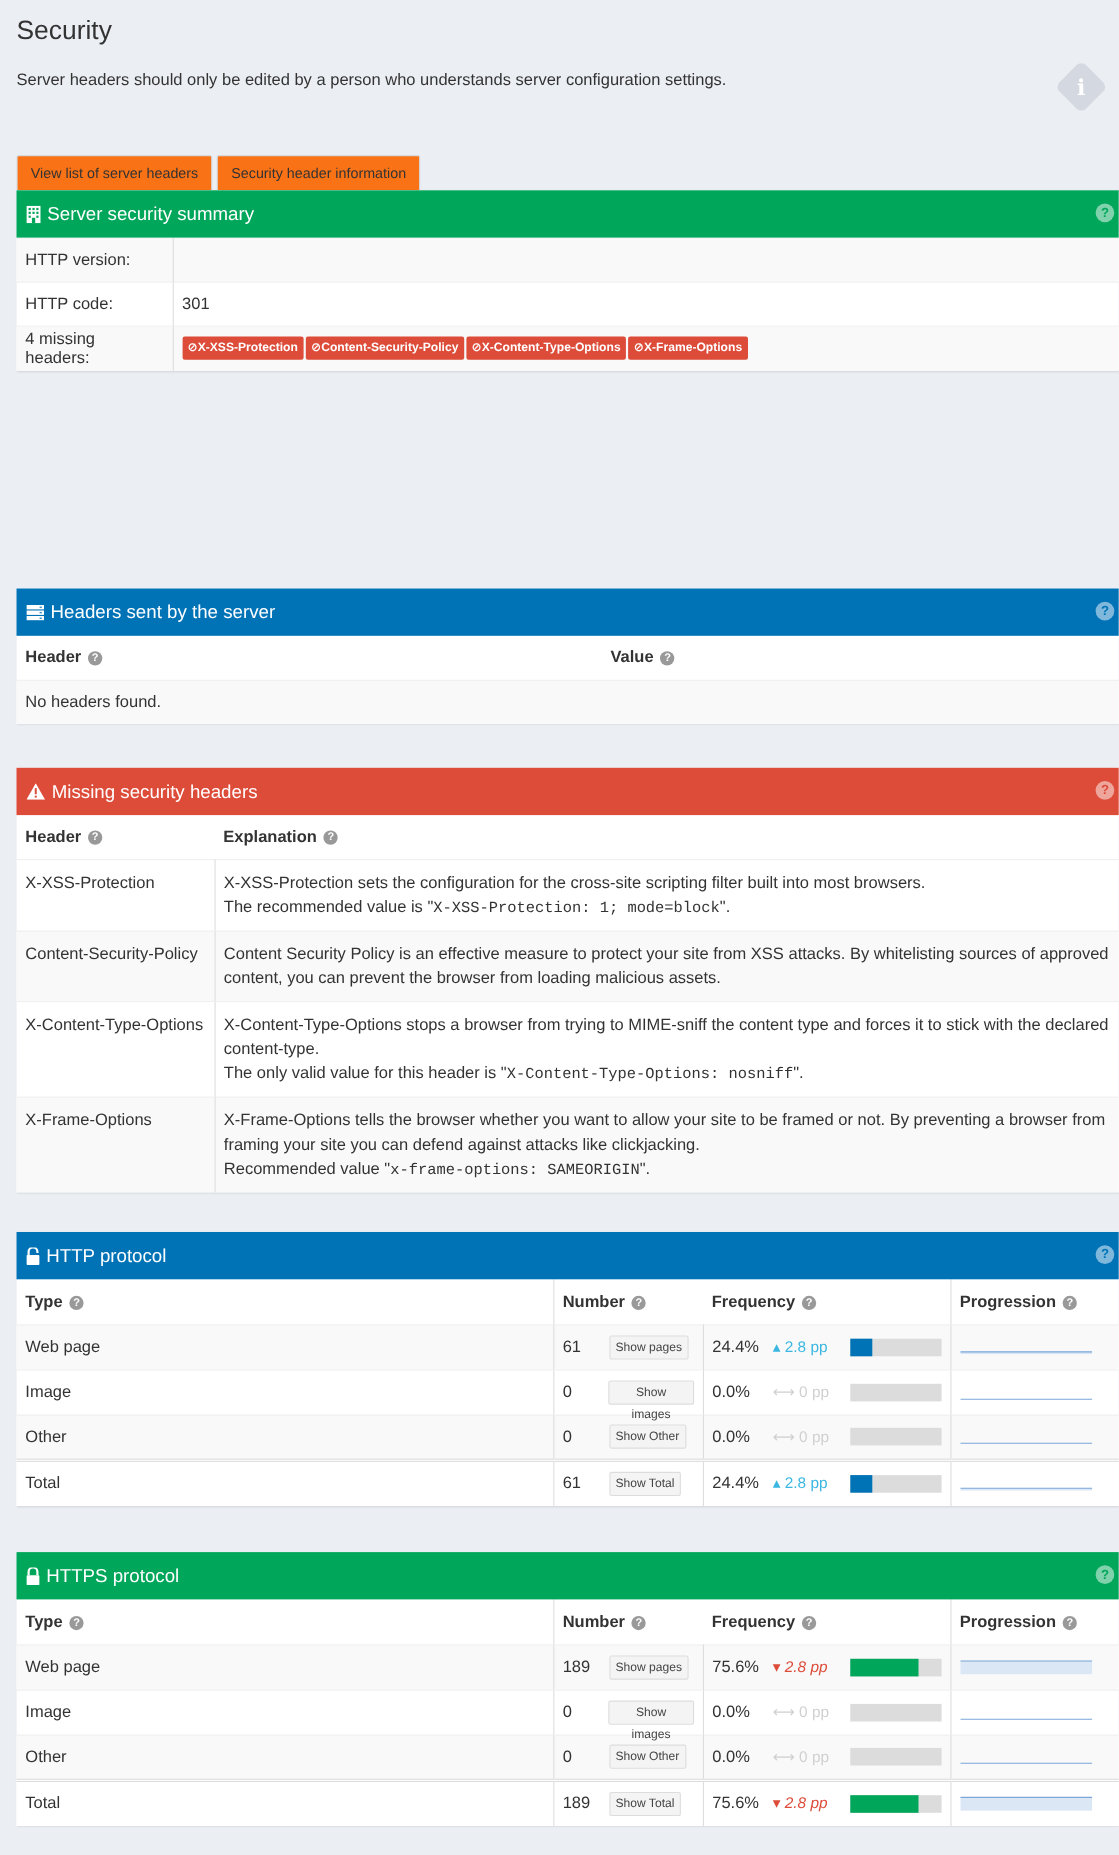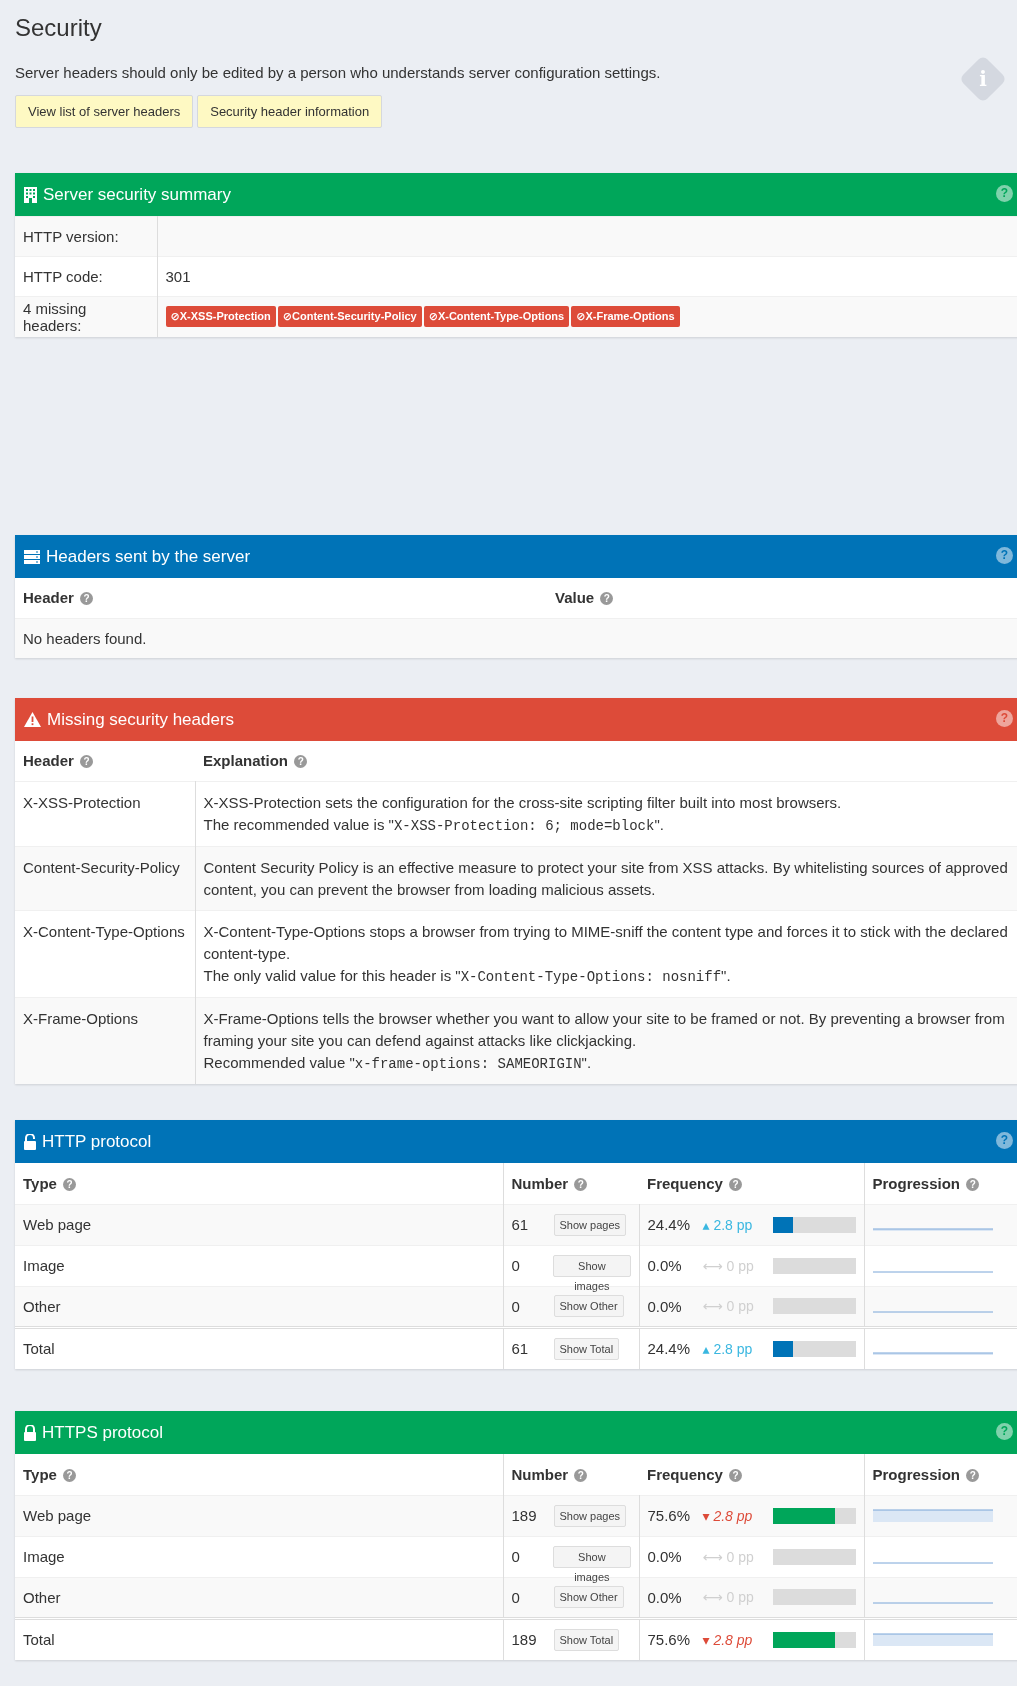--- a/index.html
+++ b/index.html
@@ -1,21 +1,21 @@
 <!DOCTYPE html>
 <html><head>
 <meta charset="utf-8">
 <style>
   * { box-sizing: border-box; margin: 0; padding: 0; }
   html, body { width: 1017px; height: 1686px; background: #ebeef3; }
   body { font-family: "Liberation Sans", "DejaVu Sans", sans-serif; color: #333; font-size: 15px; position: relative; overflow: hidden; }
   .page-title { position: absolute; left: 15px; top: 14px; font-size: 24px; font-weight: normal; color: #333; }
   .page-desc { position: absolute; left: 15px; top: 64px; font-size: 15px; color: #333; }
   .top-buttons { position: absolute; left: 15px; top: 95px; display: flex; gap: 4px; }
-  .btn { background: #fef9c3; border: 1px solid #d5d8dd; border-radius: 2px; font-size: 13px; color: #333; padding: 0 12px; height: 33px; line-height: 31px; cursor: pointer; font-family: inherit; }
+  .btn { background: #f97316; border: 1px solid #d5d8dd; border-radius: 2px; font-size: 13px; color: #333; padding: 0 12px; height: 33px; line-height: 31px; cursor: pointer; font-family: inherit; margin-top: 46px; }
   .info-diamond { position: absolute; left: 966px; top: 62px; width: 34px; height: 34px; background: #d4d8e0; transform: rotate(45deg); border-radius: 6px; }
   .info-diamond span { position: absolute; left: 0; top: 0; width: 34px; height: 34px; transform: rotate(-45deg); color: #fff; font-weight: bold; font-size: 20px; text-align: center; line-height: 34px; font-family: "DejaVu Serif", serif; }
 
   .panel { position: absolute; left: 15px; width: 1012px; background: #fff; box-shadow: 0 1px 2px rgba(0,0,0,0.12); }
   .panel-head { height: 43px; color: #fff; font-size: 17px; display: flex; align-items: center; padding: 0 9px; position: relative; }
   .panel-head .ph-icon { margin-right: 6px; font-size: 15px; display: inline-flex; align-items: center; }
   .panel-head .help { position: absolute; right: 14px; top: 12px; width: 17px; height: 17px; border-radius: 50%; font-size: 12px; font-weight: bold; text-align: center; line-height: 17px; }
   .green .panel-head { background: #00a65a; }
   .green .panel-head .help { background: #7fd2ac; color: #00a65a; }
   .blue .panel-head { background: #0073b7; }
@@ -170,21 +170,21 @@
   <table class="miss">
     <tbody>
         <tr>
       <th style="width:180px;"><span>Header</span> <span class="qmark">?</span></th>
       <th><span>Explanation</span> <span class="qmark">?</span></th>
     </tr>
     <tr>
       <td class="h">X-XSS-Protection</td>
       <td>
             <div>X-XSS-Protection sets the configuration for the cross-site scripting filter built into most browsers.</div>
-            <div><span>The recommended value is "</span><span class="mono">X-XSS-Protection: 6; mode=block</span><span>".</span></div>
+            <div><span>The recommended value is "</span><span class="mono">X-XSS-Protection: 1; mode=block</span><span>".</span></div>
           </td>
     </tr>
     <tr>
       <td class="h">Content-Security-Policy</td>
       <td>
             <div>Content Security Policy is an effective measure to protect your site from XSS attacks. By whitelisting sources of approved content, you can prevent the browser from loading malicious assets.</div>
           </td>
     </tr>
     <tr>
       <td class="h">X-Content-Type-Options</td>

